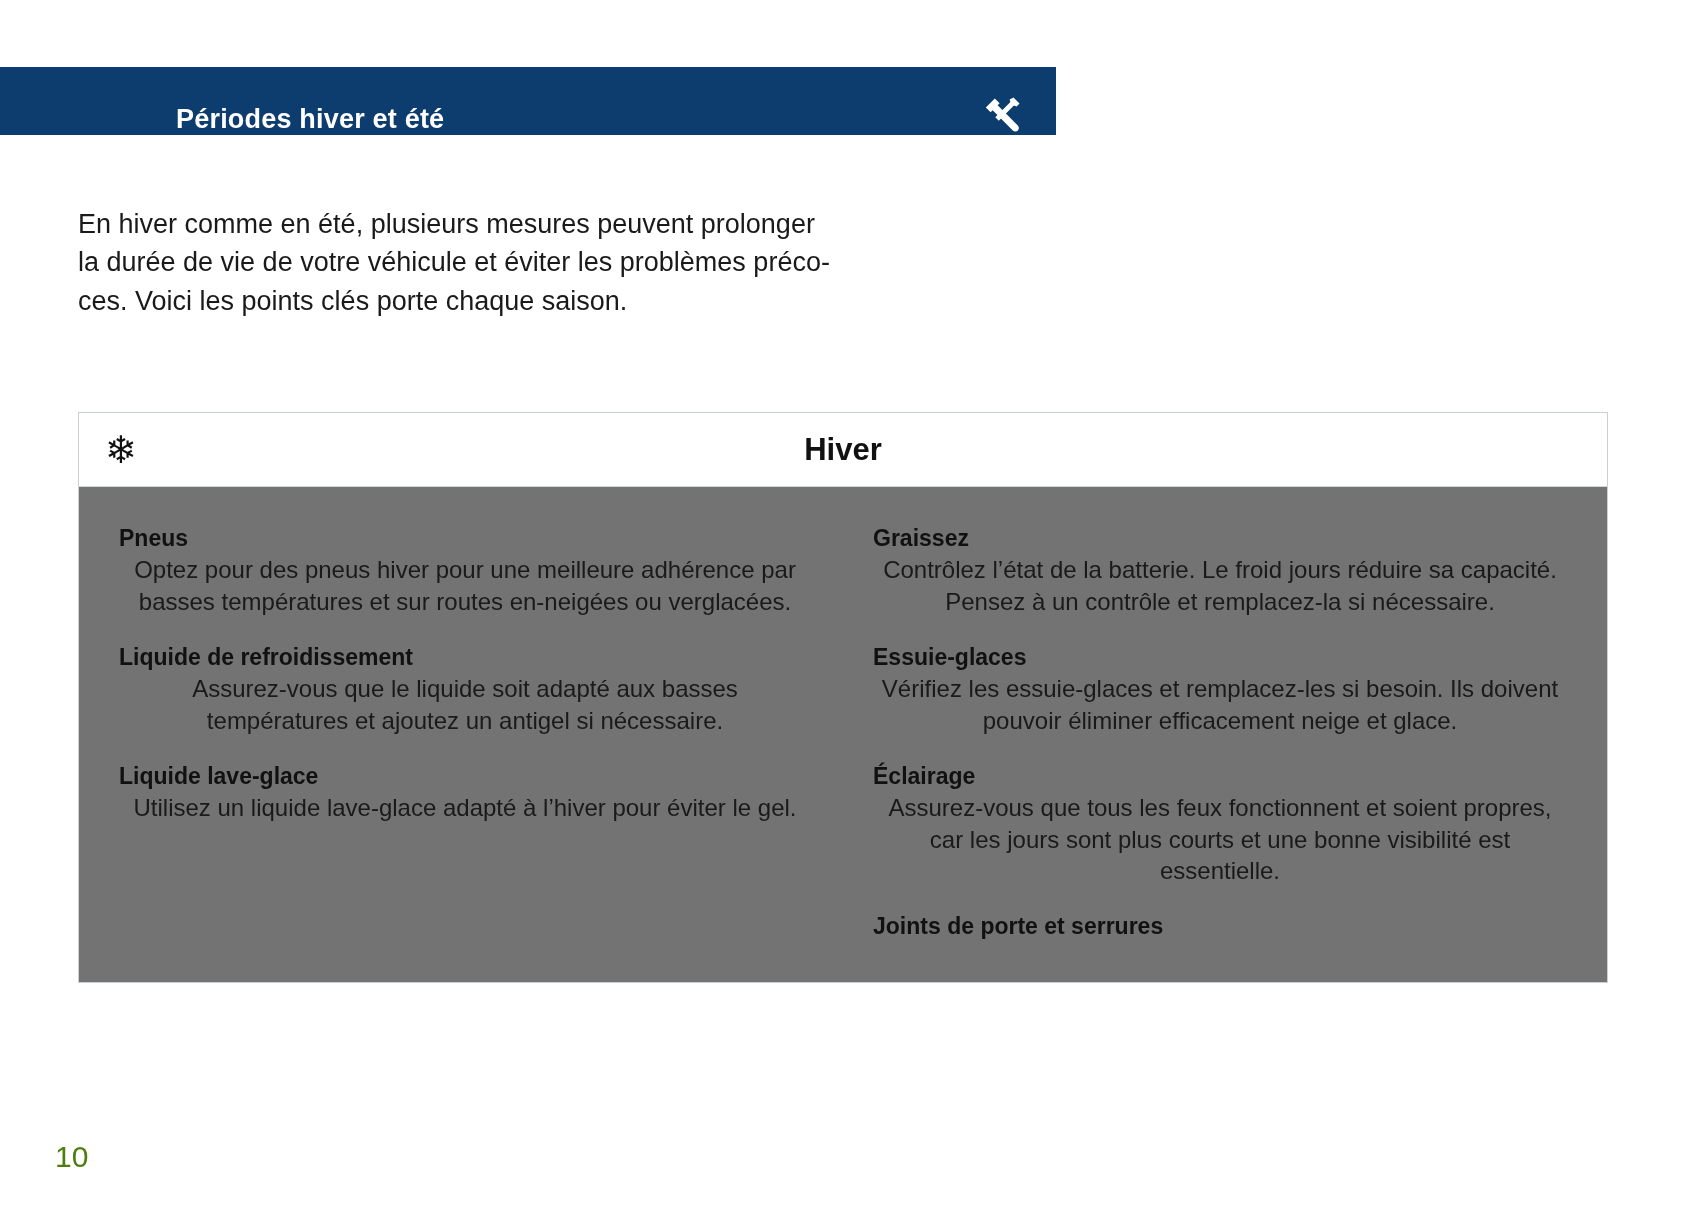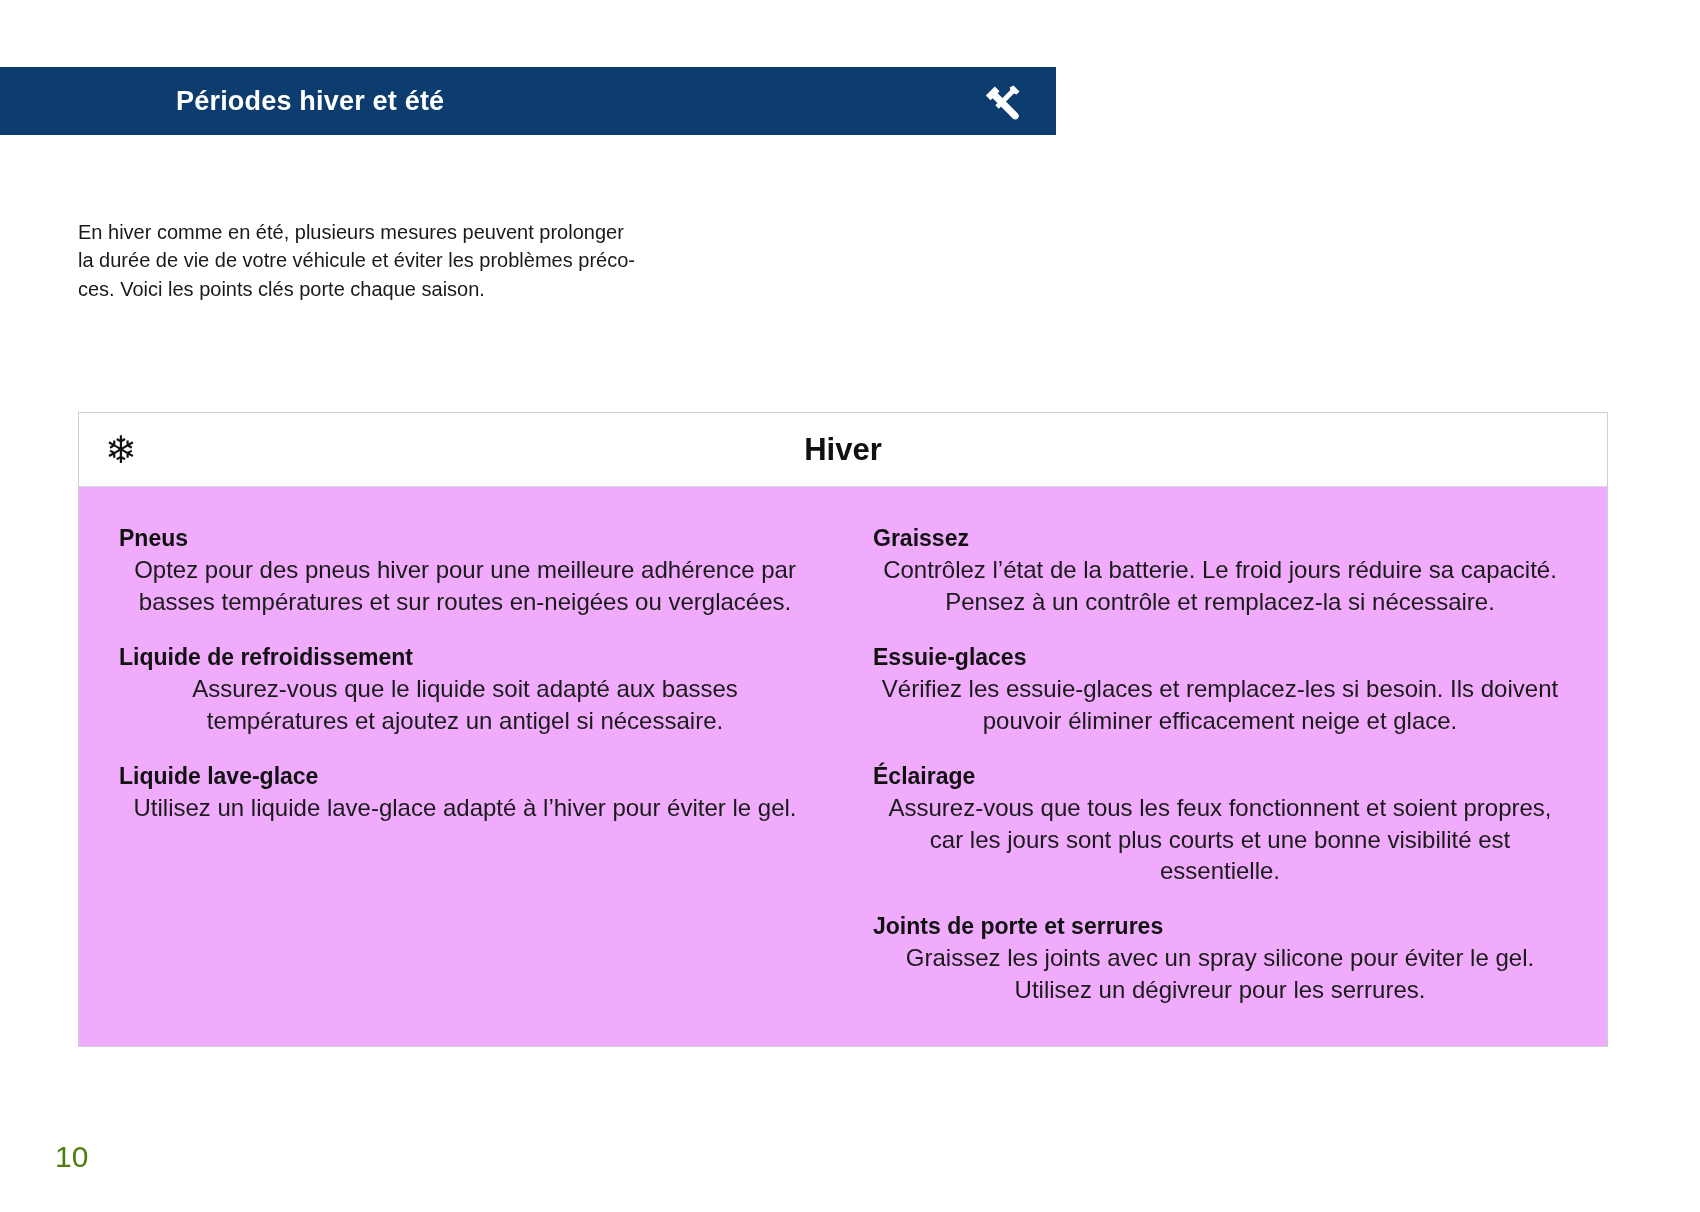--- a/index.html
+++ b/index.html
@@ -18,21 +18,21 @@
 
   
   .header-bar {
     position: absolute;
     left: 0;
     top: 67px;
     width: 1056px;
     height: 68px;
     background: #0d3c6e;
     display: flex;
-    align-items: center;
+    align-items: flex-end;
     justify-content: space-between;
     box-sizing: border-box;
     padding-left: 176px;
     padding-right: 30px;
   }
   .header-title {
     color: #ffffff;
     font-size: 27px;
     font-weight: bold;
     letter-spacing: 0.2px;
@@ -44,23 +44,23 @@
     display: flex;
     align-items: center;
     justify-content: center;
   }
   .header-icon svg { display: block; }
 
   
   .intro {
     position: absolute;
     left: 78px;
-    top: 218px;
+    top: 205px;
     width: 960px;
-    font-size: 20px;
+    font-size: 27px;
     line-height: 1.42;
     color: #1a1a1a;
   }
   .intro p { margin: 0; }
 
   
   .season-panel {
     position: absolute;
     left: 78px;
     top: 412px;
@@ -86,21 +86,21 @@
     font-size: 38px;
     line-height: 1;
     color: #111111;
   }
   .season-title {
     font-size: 31px;
     font-weight: bold;
     color: #111111;
   }
   .season-body {
-    background: #f0abfc;
+    background: #737373;
     padding: 38px 40px 40px 40px;
     display: flex;
     gap: 40px;
     box-sizing: border-box;
   }
   .col {
     width: 50%;
     box-sizing: border-box;
   }
   .col.left { padding-right: 12px; }
@@ -180,19 +180,18 @@
       <div class="entry">
         <div class="entry-title">Essuie-glaces</div>
         <div class="entry-text">Vérifiez les essuie-glaces et remplacez-les si besoin. Ils doivent pouvoir éliminer efficacement neige et glace.</div>
       </div>
       <div class="entry">
         <div class="entry-title">Éclairage</div>
         <div class="entry-text">Assurez-vous que tous les feux fonctionnent et soient propres, car les jours sont plus courts et une bonne visibilité est essentielle.</div>
       </div>
       <div class="entry">
         <div class="entry-title">Joints de porte et serrures</div>
-        <div class="entry-text">Graissez les joints avec un spray silicone pour éviter le gel. Utilisez un dégivreur pour les serrures.</div>
       </div>
     </div>
   </div>
 </div>
 
 <div class="page-number">10</div>
 
 </body></html>

